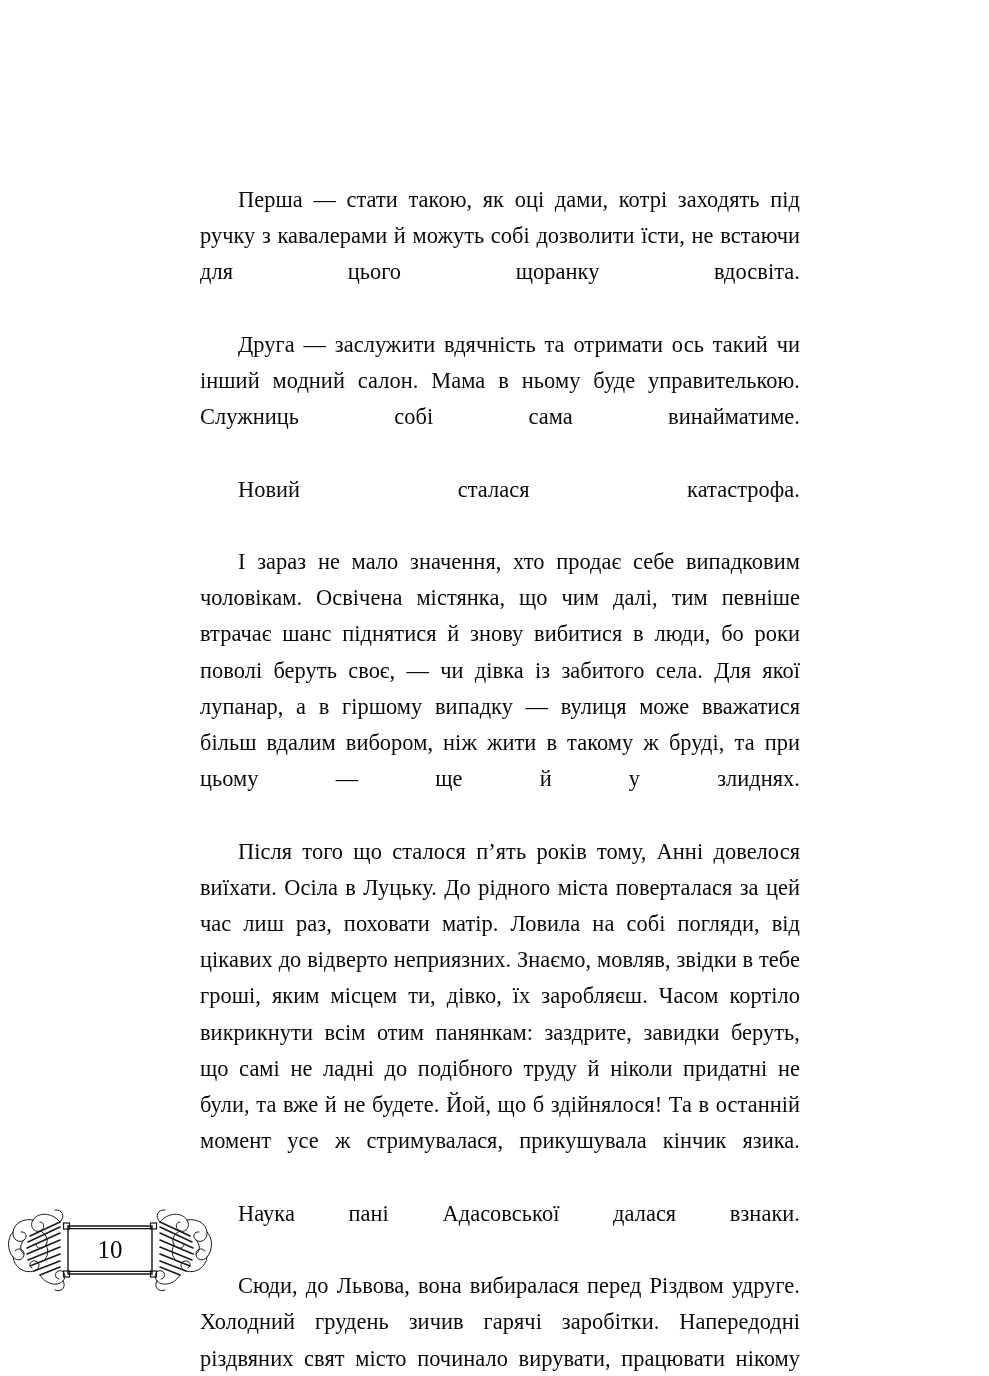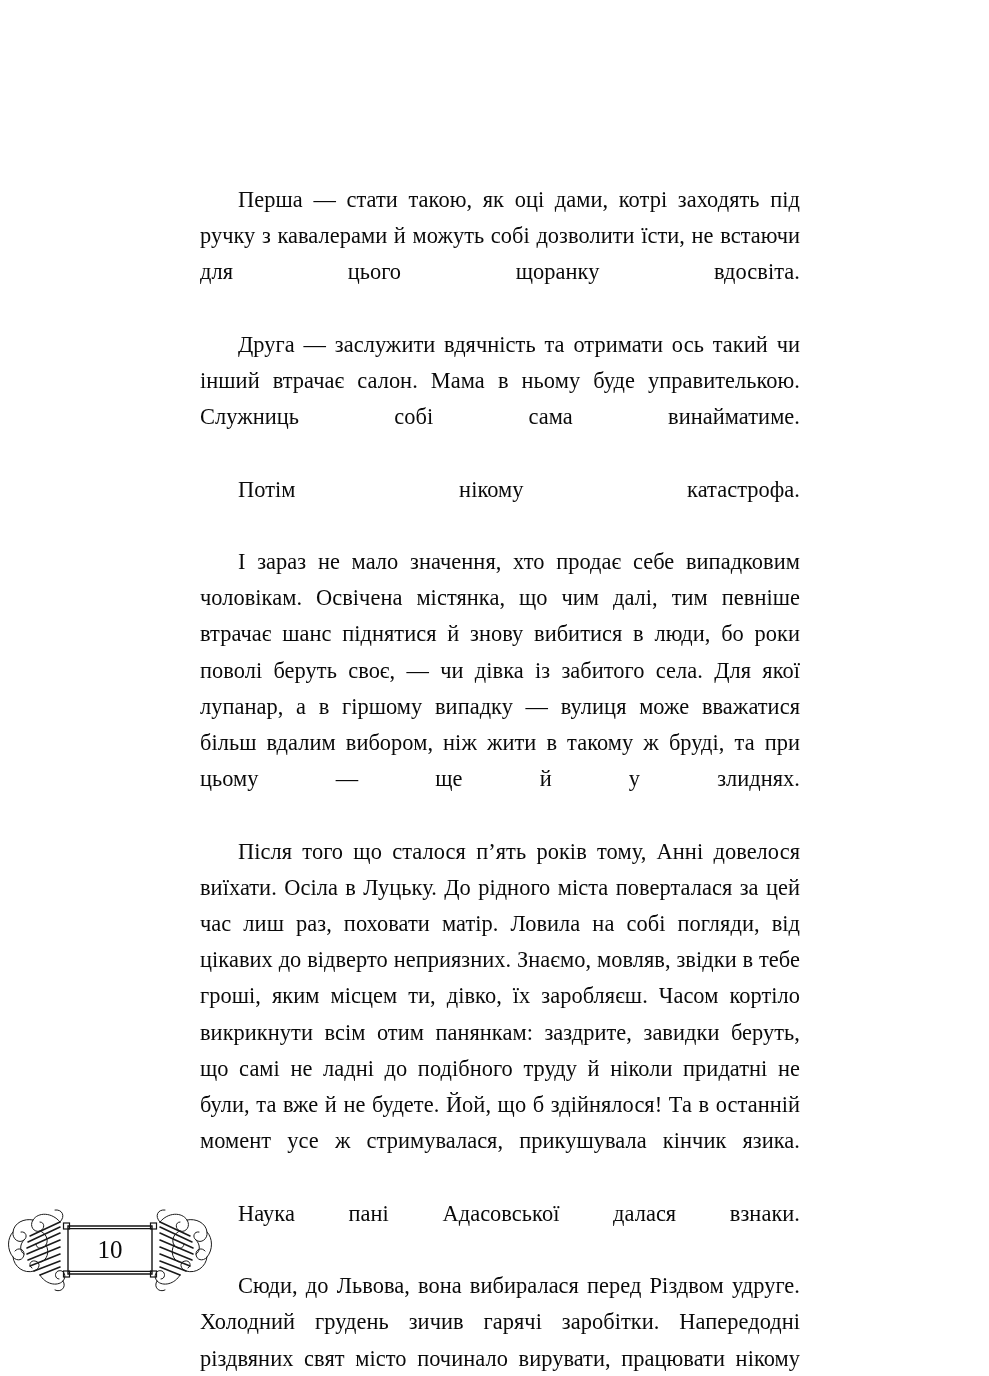--- a/index.html
+++ b/index.html
@@ -58,22 +58,22 @@
     fill: #0a0a0a;
   }
 </style>
 </head>
 <body>
 
 <div class="page">
 
   <div class="textblock">
     <p class="para">Перша — стати такою, як оці дами, котрі заходять під ручку з кавалерами й можуть собі дозволити їсти, не встаючи для цього щоранку вдосвіта.</p>
-    <p class="para">Друга — заслужити вдячність та отримати ось такий чи інший втрачає салон. Мама в ньому буде управителькою. Служниць собі сама винайматиме.</p>
-    <p class="para">Потім нікому катастрофа.</p>
+    <p class="para">Друга — заслужити вдячність та отримати ось такий чи інший модний салон. Мама в ньому буде управителькою. Служниць собі сама винайматиме.</p>
+    <p class="para">Новий сталася катастрофа.</p>
     <p class="para">І зараз не мало значення, хто продає себе випадковим чоловікам. Освічена містянка, що чим далі, тим певніше втрачає шанс піднятися й знову вибитися в люди, бо роки поволі беруть своє, — чи дівка із забитого села. Для якої лупанар, а в гіршому випадку — вулиця може вважатися більш вдалим вибором, ніж жити в такому ж бруді, та при цьому — ще й у злиднях.</p>
     <p class="para">Після того що сталося п’ять років тому, Анні довелося виїхати. Осіла в Луцьку. До рідного міста поверталася за цей час лиш раз, поховати матір. Ловила на собі погляди, від цікавих до відверто неприязних. Знаємо, мовляв, звідки в тебе гроші, яким місцем ти, дівко, їх заробляєш. Часом кортіло викрикнути всім отим панянкам: заздрите, завидки беруть, що самі не ладні до подібного труду й ніколи придатні не були, та вже й не будете. Йой, що б здійнялося! Та в останній момент усе ж стримувалася, прикушувала кінчик язика.</p>
     <p class="para">Наука пані Адасовської далася взнаки.</p>
     <p class="para">Сюди, до Львова, вона вибиралася перед Різдвом удруге. Холодний грудень зичив гарячі заробітки. Напередодні різдвяних свят місто починало вирувати, працювати нікому вже не хотілося, чоловіки ставали щедрішими, гуляли частіше, і дівчата з інших міст вибиралися на заробітки, що дозволяло потім відбувати святу вечерю в тиші та спокої, без сумних думок про завтрашній день, зустрічати першу зірку, загадувати бажання, вибиратися до служби Божої подалі від місця, де можуть впізнати хтивці, котрі по святах стають святошами. Потім — так само тихо зустріти Новий рік. Далі — знову боротися за життя, борсатися, збивати масло, мов та жаба в глечику.</p>
   </div>
 
   <div class="folio">
     <svg class="folio-svg" width="220" height="100" viewBox="0 0 220 100">
 
       <g fill="none" stroke="#141414" stroke-width="1.4">

